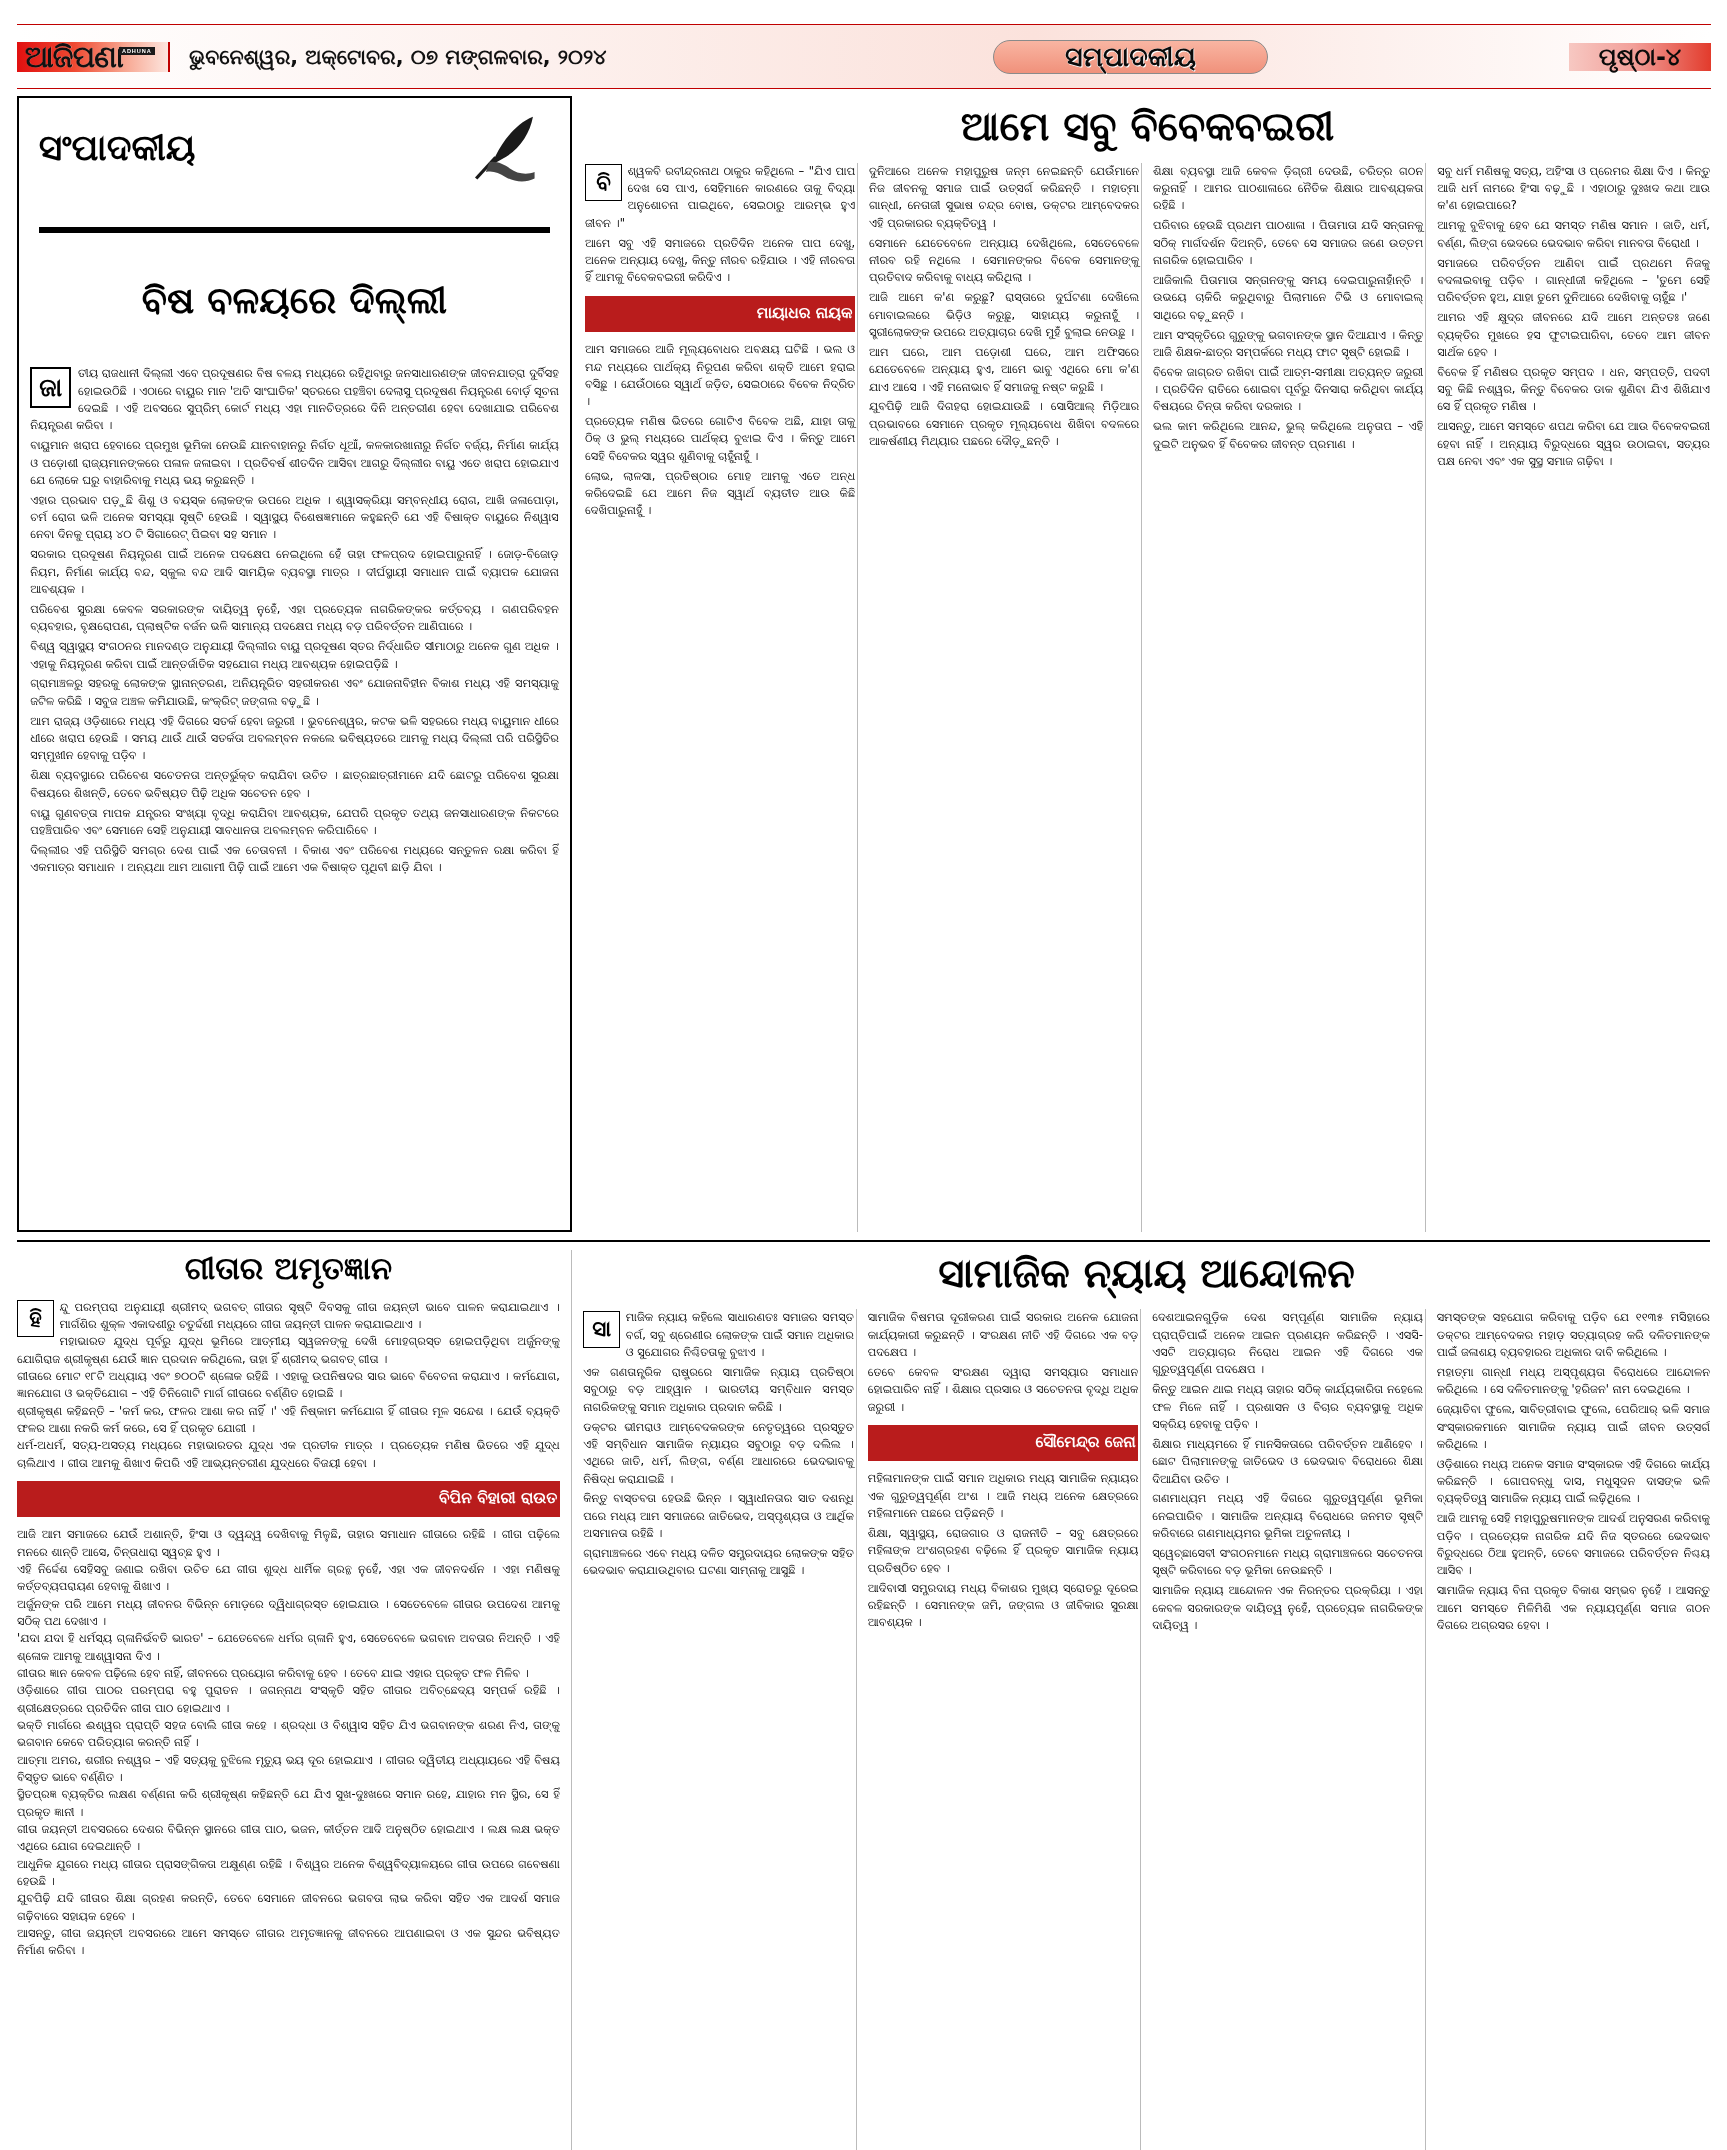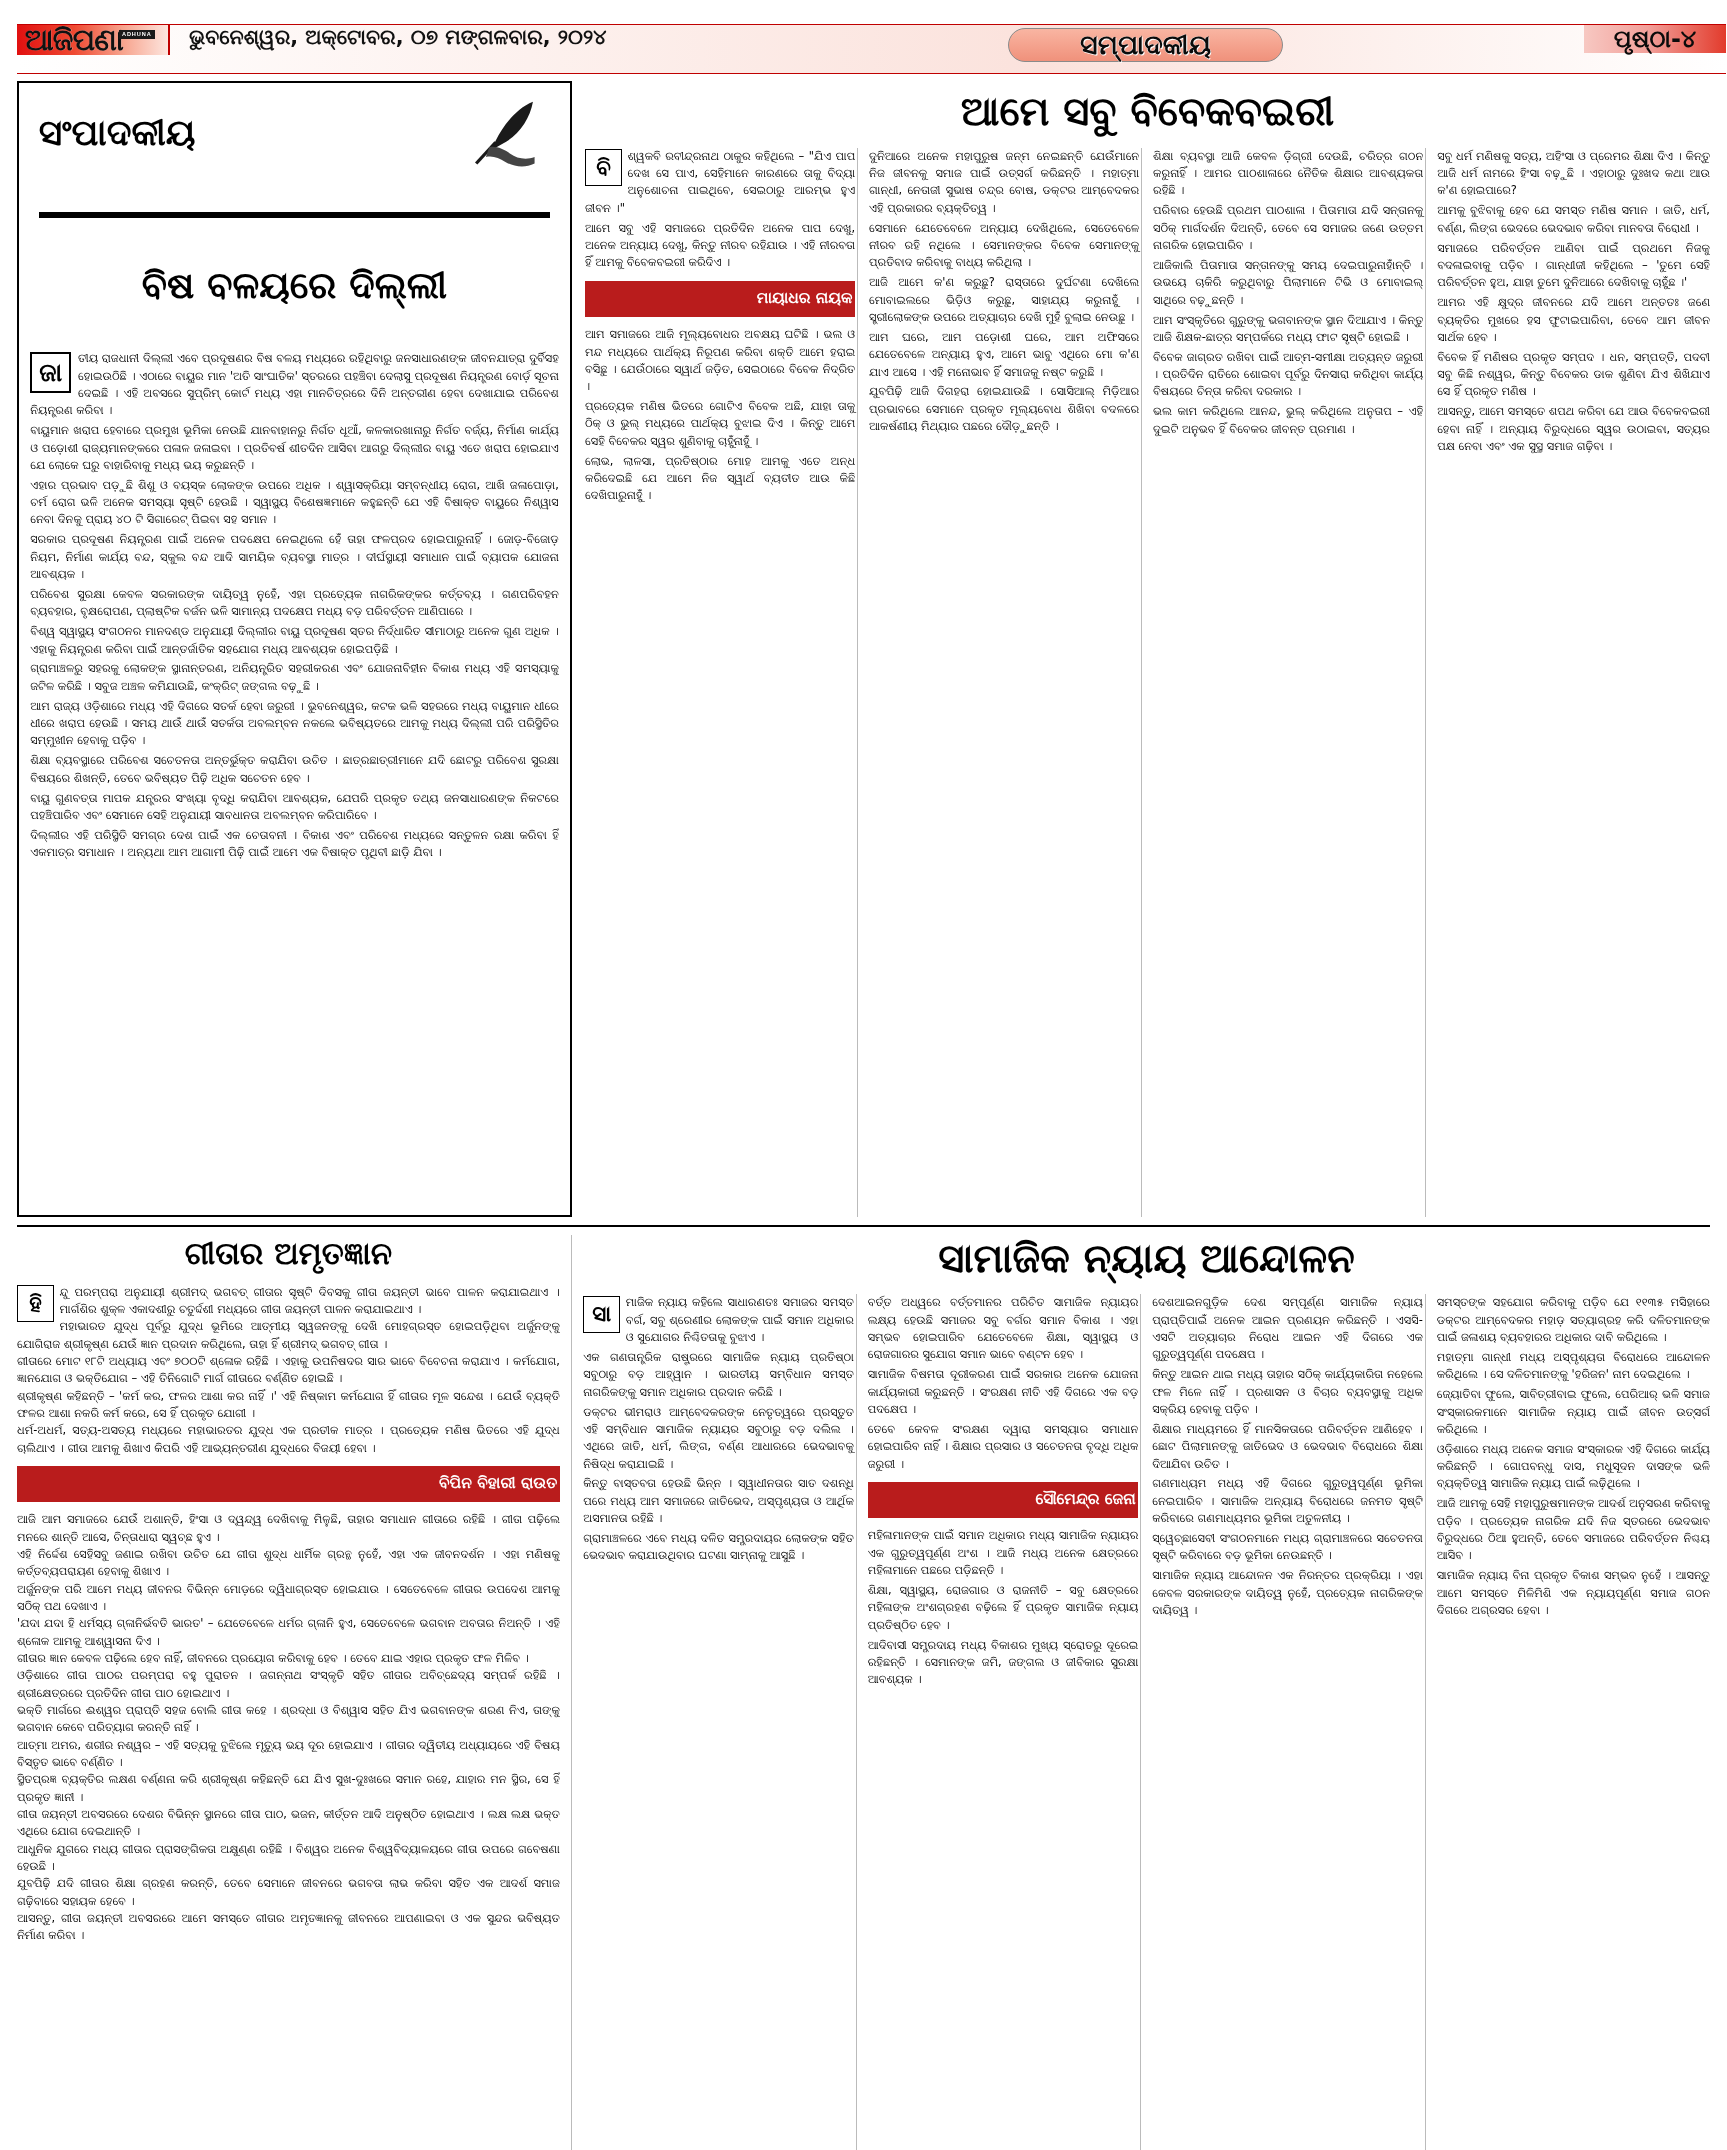--- a/index.html
+++ b/index.html
@@ -9,24 +9,24 @@
     background: #ffffff;
     font-family: "Liberation Sans", "DejaVu Sans", sans-serif;
     color: #000;
     overflow: hidden;
   }
   .page { position: relative; width: 1727px; height: 2667px; background:#fff; padding: 0; }
 
   
   .masthead {
     position: relative;
-    margin: 24px 1px 0 17px;
-    height: 50px;
+    margin: 24px 16px 0 17px;
+    height: 65px;
     display: flex;
-    align-items: flex-start;
+    align-items: center;
     border-top: 1.3px solid #c00000;
     border-bottom: 1.3px solid #c00000;
     background: linear-gradient(to right,#ffffff 0%,#fdf1ee 30%,#fbe2dc 60%,#ffffff 100%);
   }
   .logo-block {
     width: 153px; min-width: 153px;
     background: linear-gradient(to right, #e11010 0%, #ef4a32 38%, #f7a38d 70%, #fde6df 100%);
     position: relative;
     display: flex; align-items: center; justify-content: flex-start;
     border-right: 2.6px solid #c00000;
@@ -358,21 +358,20 @@
         <div class="col">
           <div class="dropcap-sm">ସା</div>
           <p>ମାଜିକ ନ୍ୟାୟ କହିଲେ ସାଧାରଣତଃ ସମାଜର ସମସ୍ତ ବର୍ଗ, ସବୁ ଶ୍ରେଣୀର ଲୋକଙ୍କ ପାଇଁ ସମାନ ଅଧିକାର ଓ ସୁଯୋଗର ନିଶ୍ଚିତତାକୁ ବୁଝାଏ ।</p>
           <p>ଏକ ଗଣତାନ୍ତ୍ରିକ ରାଷ୍ଟ୍ରରେ ସାମାଜିକ ନ୍ୟାୟ ପ୍ରତିଷ୍ଠା ସବୁଠାରୁ ବଡ଼ ଆହ୍ୱାନ । ଭାରତୀୟ ସମ୍ବିଧାନ ସମସ୍ତ ନାଗରିକଙ୍କୁ ସମାନ ଅଧିକାର ପ୍ରଦାନ କରିଛି ।</p>
           <p>ଡକ୍ଟର ଭୀମରାଓ ଆମ୍ବେଦକରଙ୍କ ନେତୃତ୍ୱରେ ପ୍ରସ୍ତୁତ ଏହି ସମ୍ବିଧାନ ସାମାଜିକ ନ୍ୟାୟର ସବୁଠାରୁ ବଡ଼ ଦଲିଲ । ଏଥିରେ ଜାତି, ଧର୍ମ, ଲିଙ୍ଗ, ବର୍ଣ୍ଣ ଆଧାରରେ ଭେଦଭାବକୁ ନିଷିଦ୍ଧ କରାଯାଇଛି ।</p>
           <p>କିନ୍ତୁ ବାସ୍ତବତା ହେଉଛି ଭିନ୍ନ । ସ୍ୱାଧୀନତାର ସାତ ଦଶନ୍ଧି ପରେ ମଧ୍ୟ ଆମ ସମାଜରେ ଜାତିଭେଦ, ଅସ୍ପୃଶ୍ୟତା ଓ ଆର୍ଥିକ ଅସମାନତା ରହିଛି ।</p>
           <p>ଗ୍ରାମାଞ୍ଚଳରେ ଏବେ ମଧ୍ୟ ଦଳିତ ସମ୍ପ୍ରଦାୟର ଲୋକଙ୍କ ସହିତ ଭେଦଭାବ କରାଯାଉଥିବାର ଘଟଣା ସାମ୍ନାକୁ ଆସୁଛି ।</p>
         </div>
 
         <div class="col">
-          <p>ବର୍ତ୍ତ ଅଧ୍ୱରେ ବର୍ତ୍ତମାନର ପରିଚିତ ସାମାଜିକ ନ୍ୟାୟର ଲକ୍ଷ୍ୟ ହେଉଛି ସମାଜର ସବୁ ବର୍ଗର ସମାନ ବିକାଶ । ଏହା ସମ୍ଭବ ହୋଇପାରିବ ଯେତେବେଳେ ଶିକ୍ଷା, ସ୍ୱାସ୍ଥ୍ୟ ଓ ରୋଜଗାରର ସୁଯୋଗ ସମାନ ଭାବେ ବଣ୍ଟନ ହେବ ।</p>
           <p>ସାମାଜିକ ବିଷମତା ଦୂରୀକରଣ ପାଇଁ ସରକାର ଅନେକ ଯୋଜନା କାର୍ଯ୍ୟକାରୀ କରୁଛନ୍ତି । ସଂରକ୍ଷଣ ନୀତି ଏହି ଦିଗରେ ଏକ ବଡ଼ ପଦକ୍ଷେପ ।</p>
           <p>ତେବେ କେବଳ ସଂରକ୍ଷଣ ଦ୍ୱାରା ସମସ୍ୟାର ସମାଧାନ ହୋଇପାରିବ ନାହିଁ । ଶିକ୍ଷାର ପ୍ରସାର ଓ ସଚେତନତା ବୃଦ୍ଧି ଅଧିକ ଜରୁରୀ ।</p>
           <div class="byline">ସୌମେନ୍ଦ୍ର ଜେନା</div>
           <p>ମହିଳାମାନଙ୍କ ପାଇଁ ସମାନ ଅଧିକାର ମଧ୍ୟ ସାମାଜିକ ନ୍ୟାୟର ଏକ ଗୁରୁତ୍ୱପୂର୍ଣ୍ଣ ଅଂଶ । ଆଜି ମଧ୍ୟ ଅନେକ କ୍ଷେତ୍ରରେ ମହିଳାମାନେ ପଛରେ ପଡ଼ିଛନ୍ତି ।</p>
           <p>ଶିକ୍ଷା, ସ୍ୱାସ୍ଥ୍ୟ, ରୋଜଗାର ଓ ରାଜନୀତି – ସବୁ କ୍ଷେତ୍ରରେ ମହିଳାଙ୍କ ଅଂଶଗ୍ରହଣ ବଢ଼ିଲେ ହିଁ ପ୍ରକୃତ ସାମାଜିକ ନ୍ୟାୟ ପ୍ରତିଷ୍ଠିତ ହେବ ।</p>
           <p>ଆଦିବାସୀ ସମ୍ପ୍ରଦାୟ ମଧ୍ୟ ବିକାଶର ମୁଖ୍ୟ ସ୍ରୋତରୁ ଦୂରେଇ ରହିଛନ୍ତି । ସେମାନଙ୍କ ଜମି, ଜଙ୍ଗଲ ଓ ଜୀବିକାର ସୁରକ୍ଷା ଆବଶ୍ୟକ ।</p>
         </div>
 
         <div class="col">
           <p>ଦେଶଆଇନଗୁଡ଼ିକ ଦେଶ ସମ୍ପୂର୍ଣ୍ଣ ସାମାଜିକ ନ୍ୟାୟ ପ୍ରାପ୍ତିପାଇଁ ଅନେକ ଆଇନ ପ୍ରଣୟନ କରିଛନ୍ତି । ଏସସି-ଏସଟି ଅତ୍ୟାଚାର ନିରୋଧ ଆଇନ ଏହି ଦିଗରେ ଏକ ଗୁରୁତ୍ୱପୂର୍ଣ୍ଣ ପଦକ୍ଷେପ ।</p>

